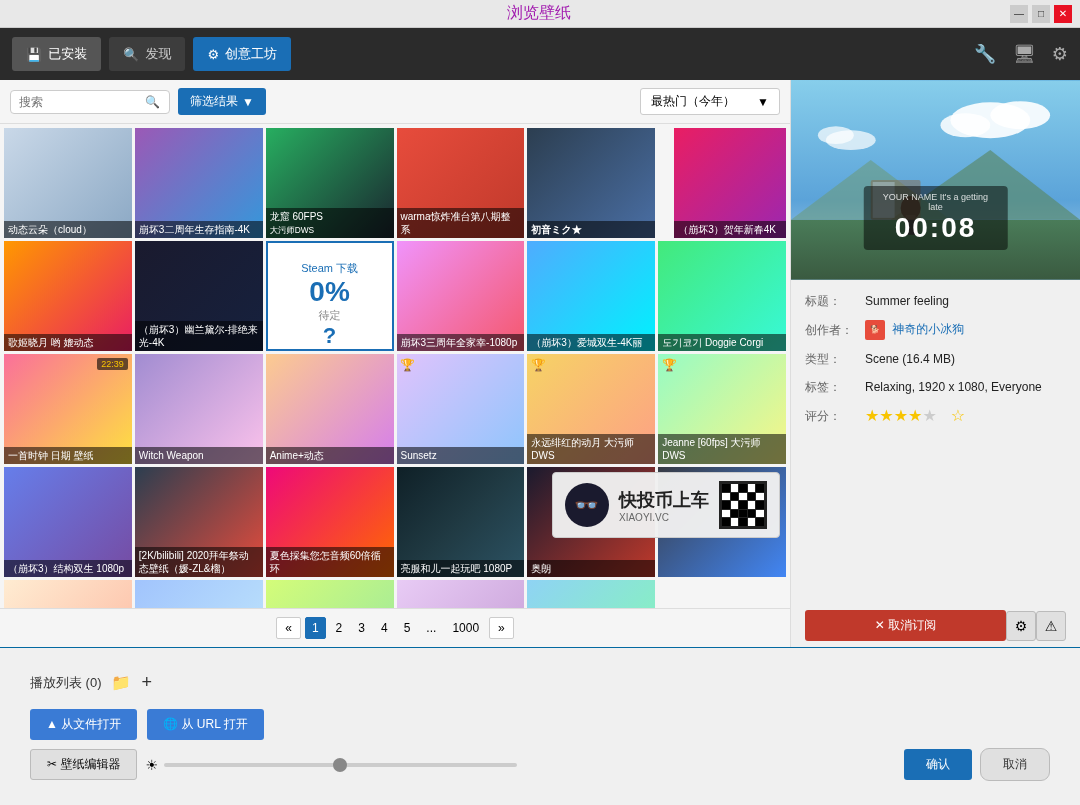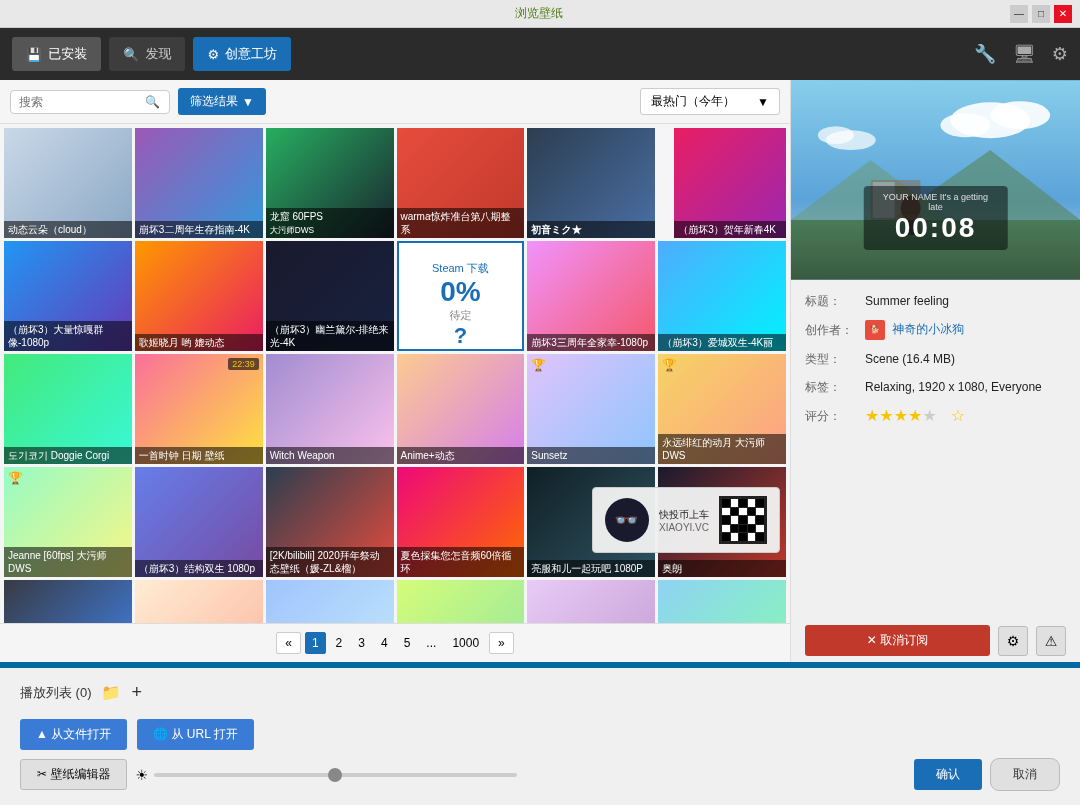--- a/index.html
+++ b/index.html
@@ -24,22 +24,22 @@
       display: flex;
       align-items: center;
       justify-content: space-between;
       padding: 0 8px;
       border-bottom: 1px solid #ccc;
       user-select: none;
     }
     .title-bar-title {
       flex: 1;
       text-align: center;
-      font-size: 12px;
-      color: #4d7c0f;
+      font-size: 16px;
+      color: #a21caf;
     }
     .title-bar-controls {
       display: flex;
       gap: 4px;
     }
     .title-btn {
       width: 18px;
       height: 18px;
       border: none;
       cursor: pointer;
@@ -334,39 +334,38 @@
       padding: 7px 16px;
       cursor: pointer;
       font-size: 12px;
       font-family: 'Microsoft YaHei', Arial, sans-serif;
       flex: 1;
     }
     .action-row {
       display: flex;
       align-items: center;
       padding: 6px 14px;
-      gap: 8px;
     }
     .action-icon-btn {
       width: 30px;
       height: 30px;
       background: #e0e0e0;
       border: 1px solid #bbb;
       border-radius: 3px;
       cursor: pointer;
       display: flex;
       align-items: center;
       justify-content: center;
       font-size: 14px;
     }
 
     .bottom-section {
-      border-top: 6px solid #0369a1;
+      border-top: 1px solid #0369a1;
       background: #f0f0f0;
-      padding: 6px;
+      padding: 16px;
     }
     .playlist-bar {
       padding: 8px 14px;
       display: flex;
       align-items: center;
       gap: 10px;
       font-size: 13px;
       color: #333;
     }
     .playlist-icon {
@@ -508,21 +507,21 @@
       width: 44px;
       height: 44px;
       background: #1a1a2e;
       border-radius: 50%;
       display: flex;
       align-items: center;
       justify-content: center;
       color: white;
       font-size: 20px;
     }
-    .ad-text { font-weight: normal; font-size: 10px; color: #222; }
+    .ad-text { font-weight: bold; font-size: 18px; color: #222; }
     .ad-sub { font-size: 10px; color: #666; }
     .ad-qr {
       width: 48px;
       height: 48px;
       background: #222;
       display: grid;
       grid-template-columns: repeat(5, 1fr);
       gap: 1px;
       padding: 3px;
     }
@@ -599,23 +598,20 @@
           <div class="grid-item thumb-4">
             <div class="grid-item-label">warma惊炸准台第八期整系</div>
           </div>
           <div class="grid-item thumb-5">
             <div class="grid-item-label">初音ミク★</div>
           </div>
           <div class="grid-item thumb-6">
             <div class="grid-item-label">（崩坏3）贺年新春4K</div>
           </div>
 
-          <div class="grid-item thumb-7">
-            <div class="grid-item-label">（崩坏3）大量惊嘎群像-1080p</div>
-          </div>
           <div class="grid-item thumb-8">
             <div class="grid-item-label">歌姬晓月 哟 媲动态</div>
           </div>
           <div class="grid-item thumb-9">
             <div class="grid-item-label">（崩坏3）幽兰黛尔-排绝来光-4K</div>
           </div>
 
           <div class="grid-item" style="background:#fff;border:2px solid #1a6eb5;">
             <div class="steam-download-overlay">
               <div style="font-size:11px;color:#1a6eb5;">Steam 下载</div>

